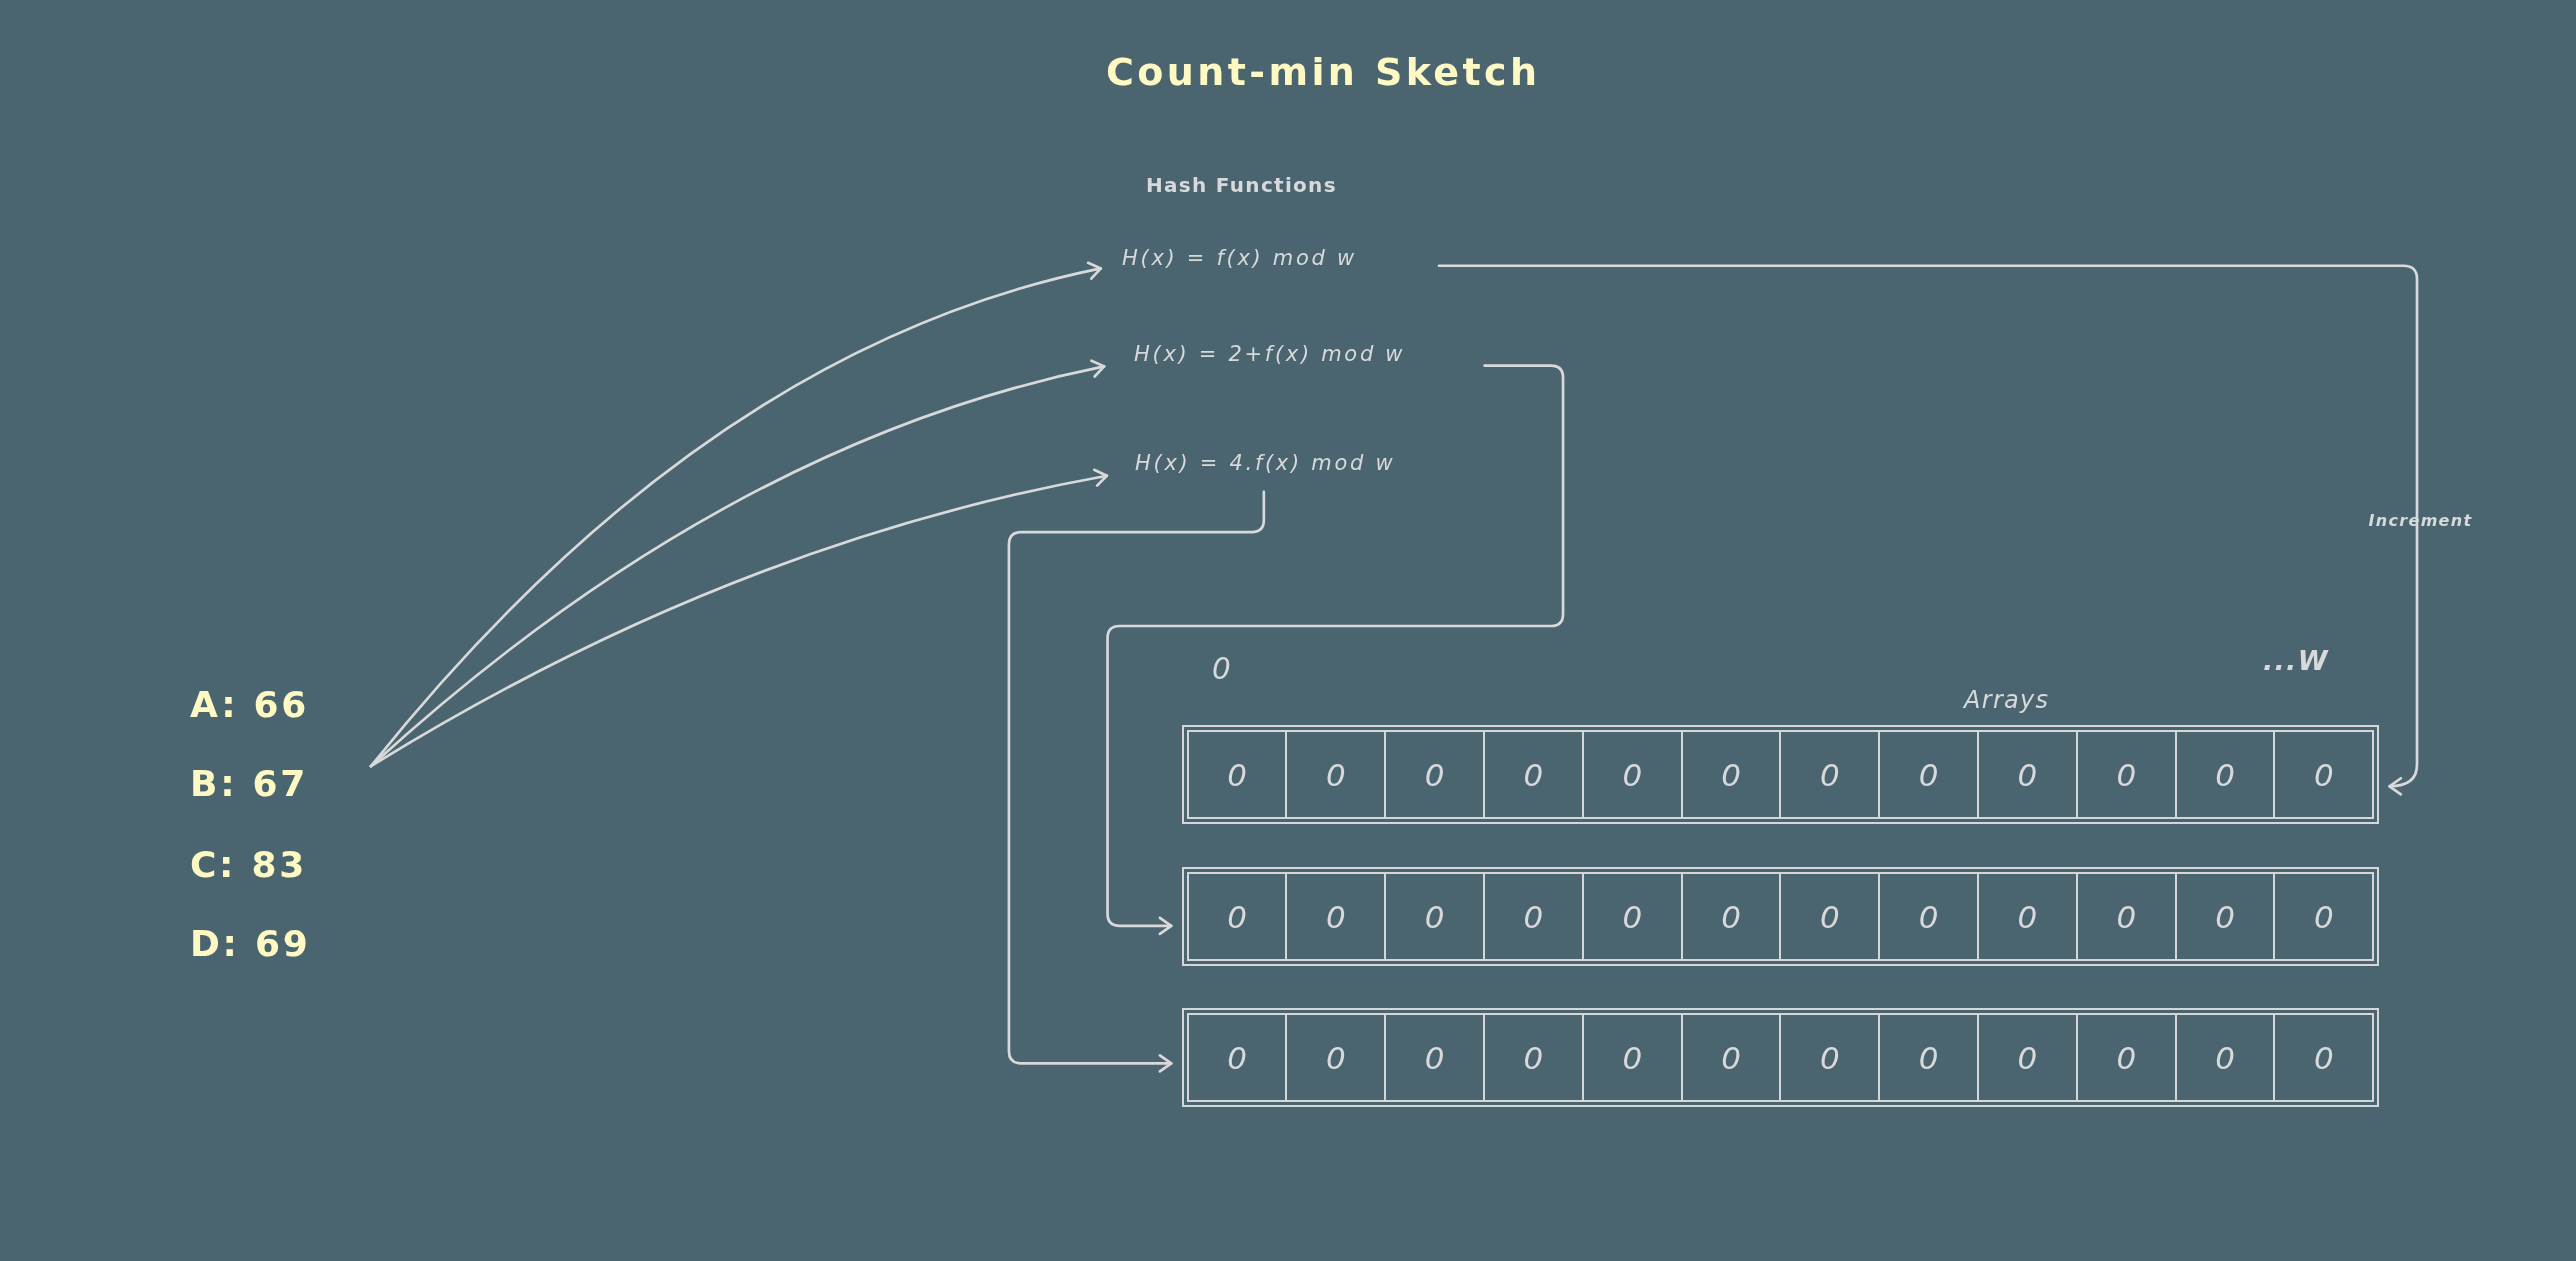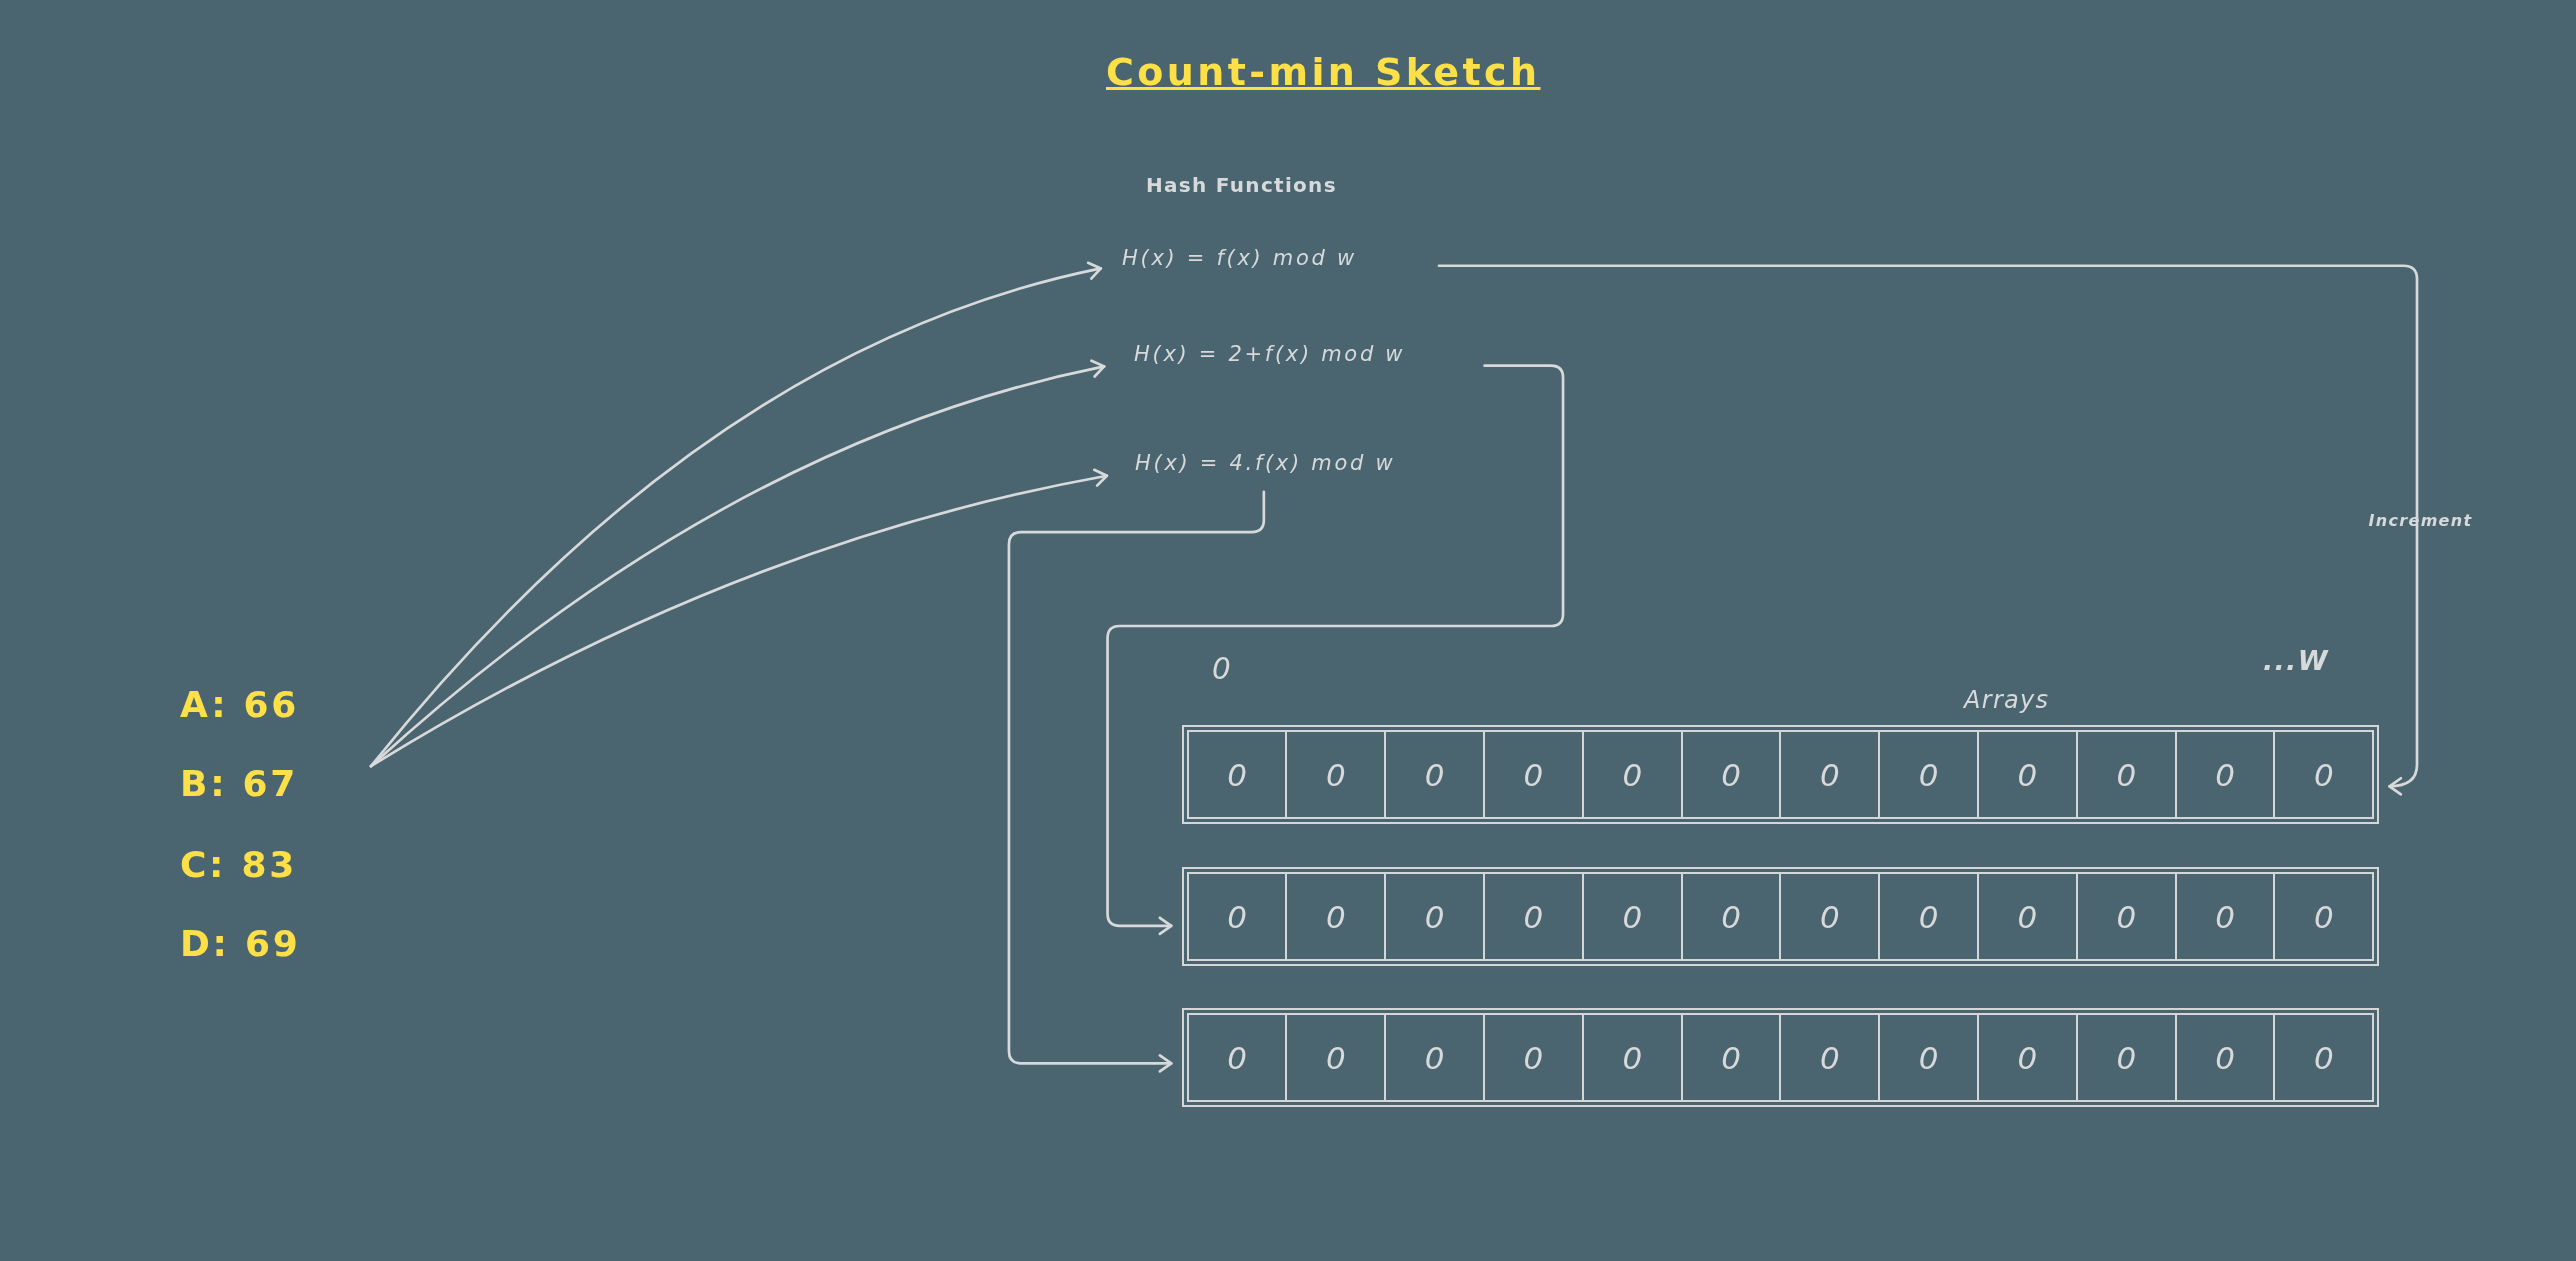--- a/index.html
+++ b/index.html
@@ -21,22 +21,21 @@
     left: 0; top: 0;
     width: 2576px; height: 1262px;
   }
   .abs { position: absolute; white-space: nowrap; }
 
   .title {
     left: 1106px; top: 50px;
     font-size: 38px;
     font-weight: bold;
     letter-spacing: 3.4px;
-    color: #fde047;
-    text-decoration: underline;
+    color: #fef9c3;
   }
   .hash-heading {
     left: 1146px; top: 173px;
     font-size: 20px;
     font-weight: bold;
     letter-spacing: 1.3px;
   }
   .formula {
     font-size: 21px;
     font-style: italic;
@@ -50,25 +49,25 @@
     left: 2318px; top: 511px;
     width: 205px;
     text-align: center;
     font-size: 16px;
     font-style: italic;
     font-weight: bold;
     letter-spacing: 1.3px;
   }
 
   .input-item {
-    left: 180px;
+    left: 190px;
     font-size: 36px;
     font-weight: bold;
     letter-spacing: 2.7px;
-    color: #fde047;
+    color: #fef9c3;
   }
   #input-a { top: 684px; }
   #input-b { top: 763px; text-align: center; }
   #input-c { top: 844px; }
   #input-d { top: 923px; text-align: right; }
 
   .zero-index-label {
     left: 1212px; top: 652px;
     font-size: 29.5px;
     font-style: italic;

